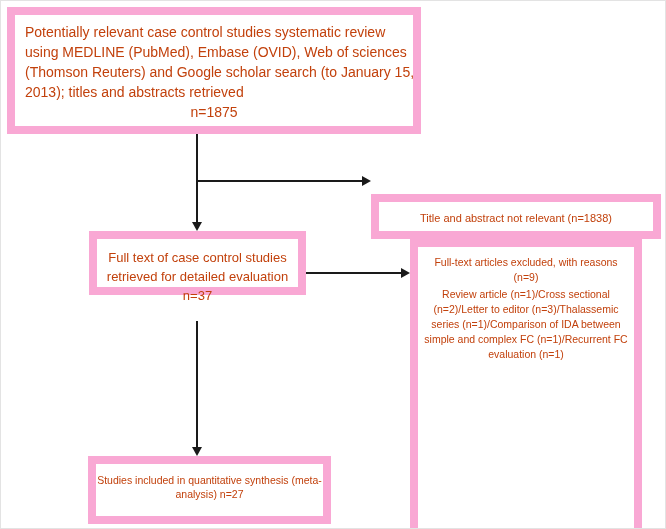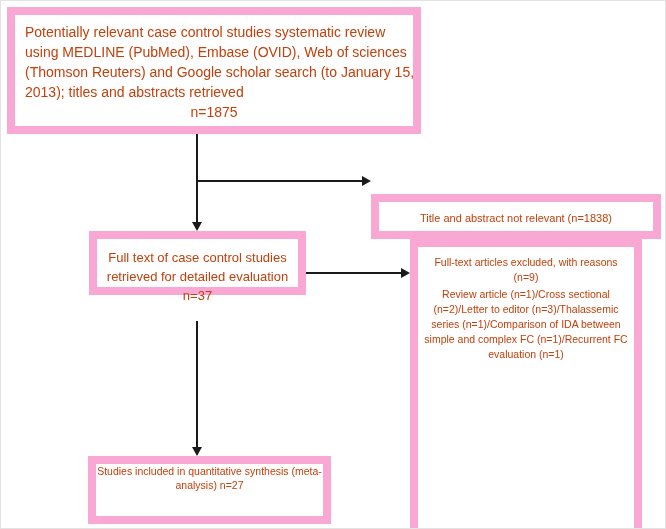--- a/index.html
+++ b/index.html
@@ -61,20 +61,21 @@
     padding: 8px 4px;
     font-size: 10.5px; line-height: 15px;
     text-align: center;
   }
   .box-excluded .reasons { margin-top: 2px; }
   .box-excluded .line { white-space: nowrap; }
 
   
   .box-included {
     left: 87px; top: 455px; width: 243px; height: 68px;
+    padding-top: 9px;
     font-size: 10.5px; line-height: 14px;
     text-align: center;
   }
 
   
   .conn {
     position: absolute;
     background: #1a1a1a;
   }
   .conn-v1 { left: 195px; top: 133px; width: 2px; height: 89px; }

